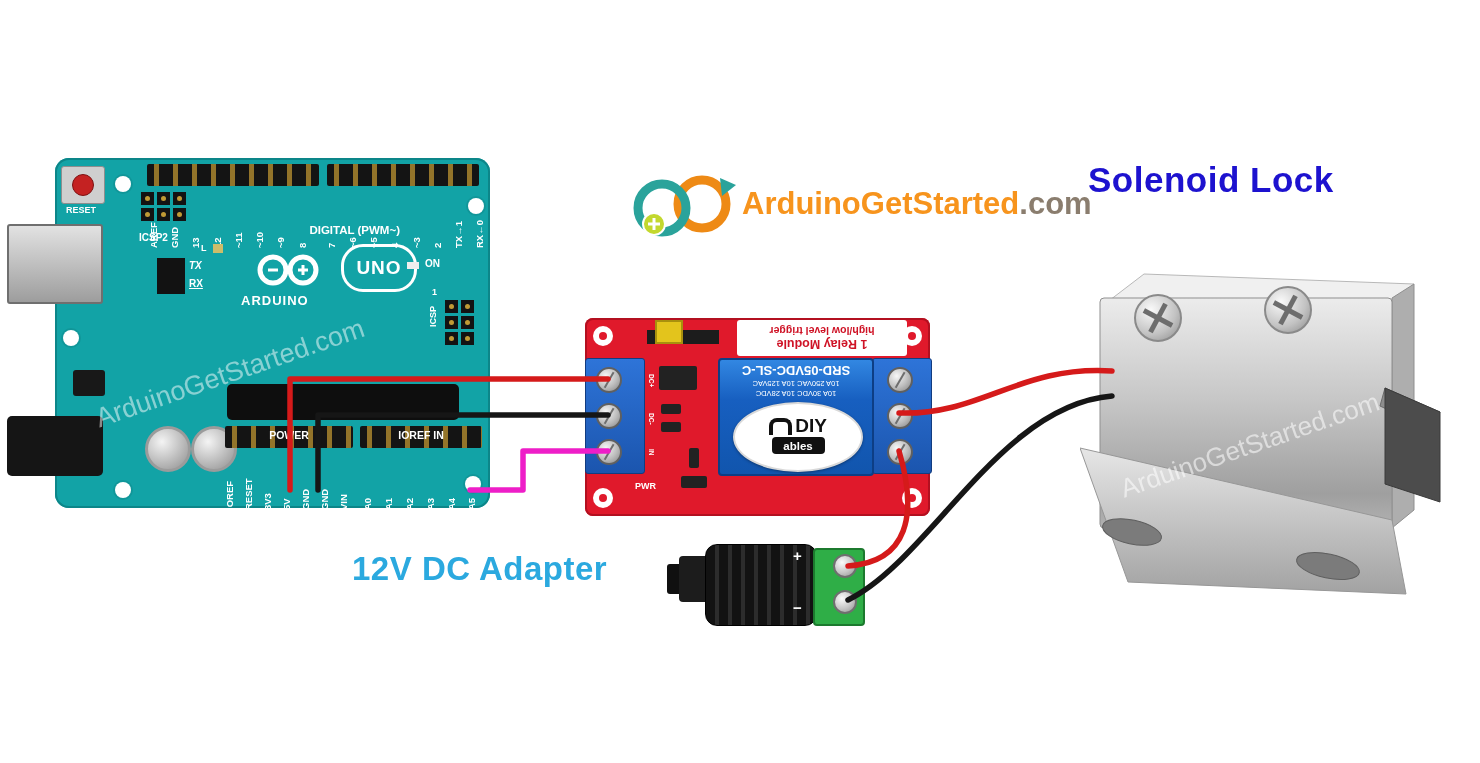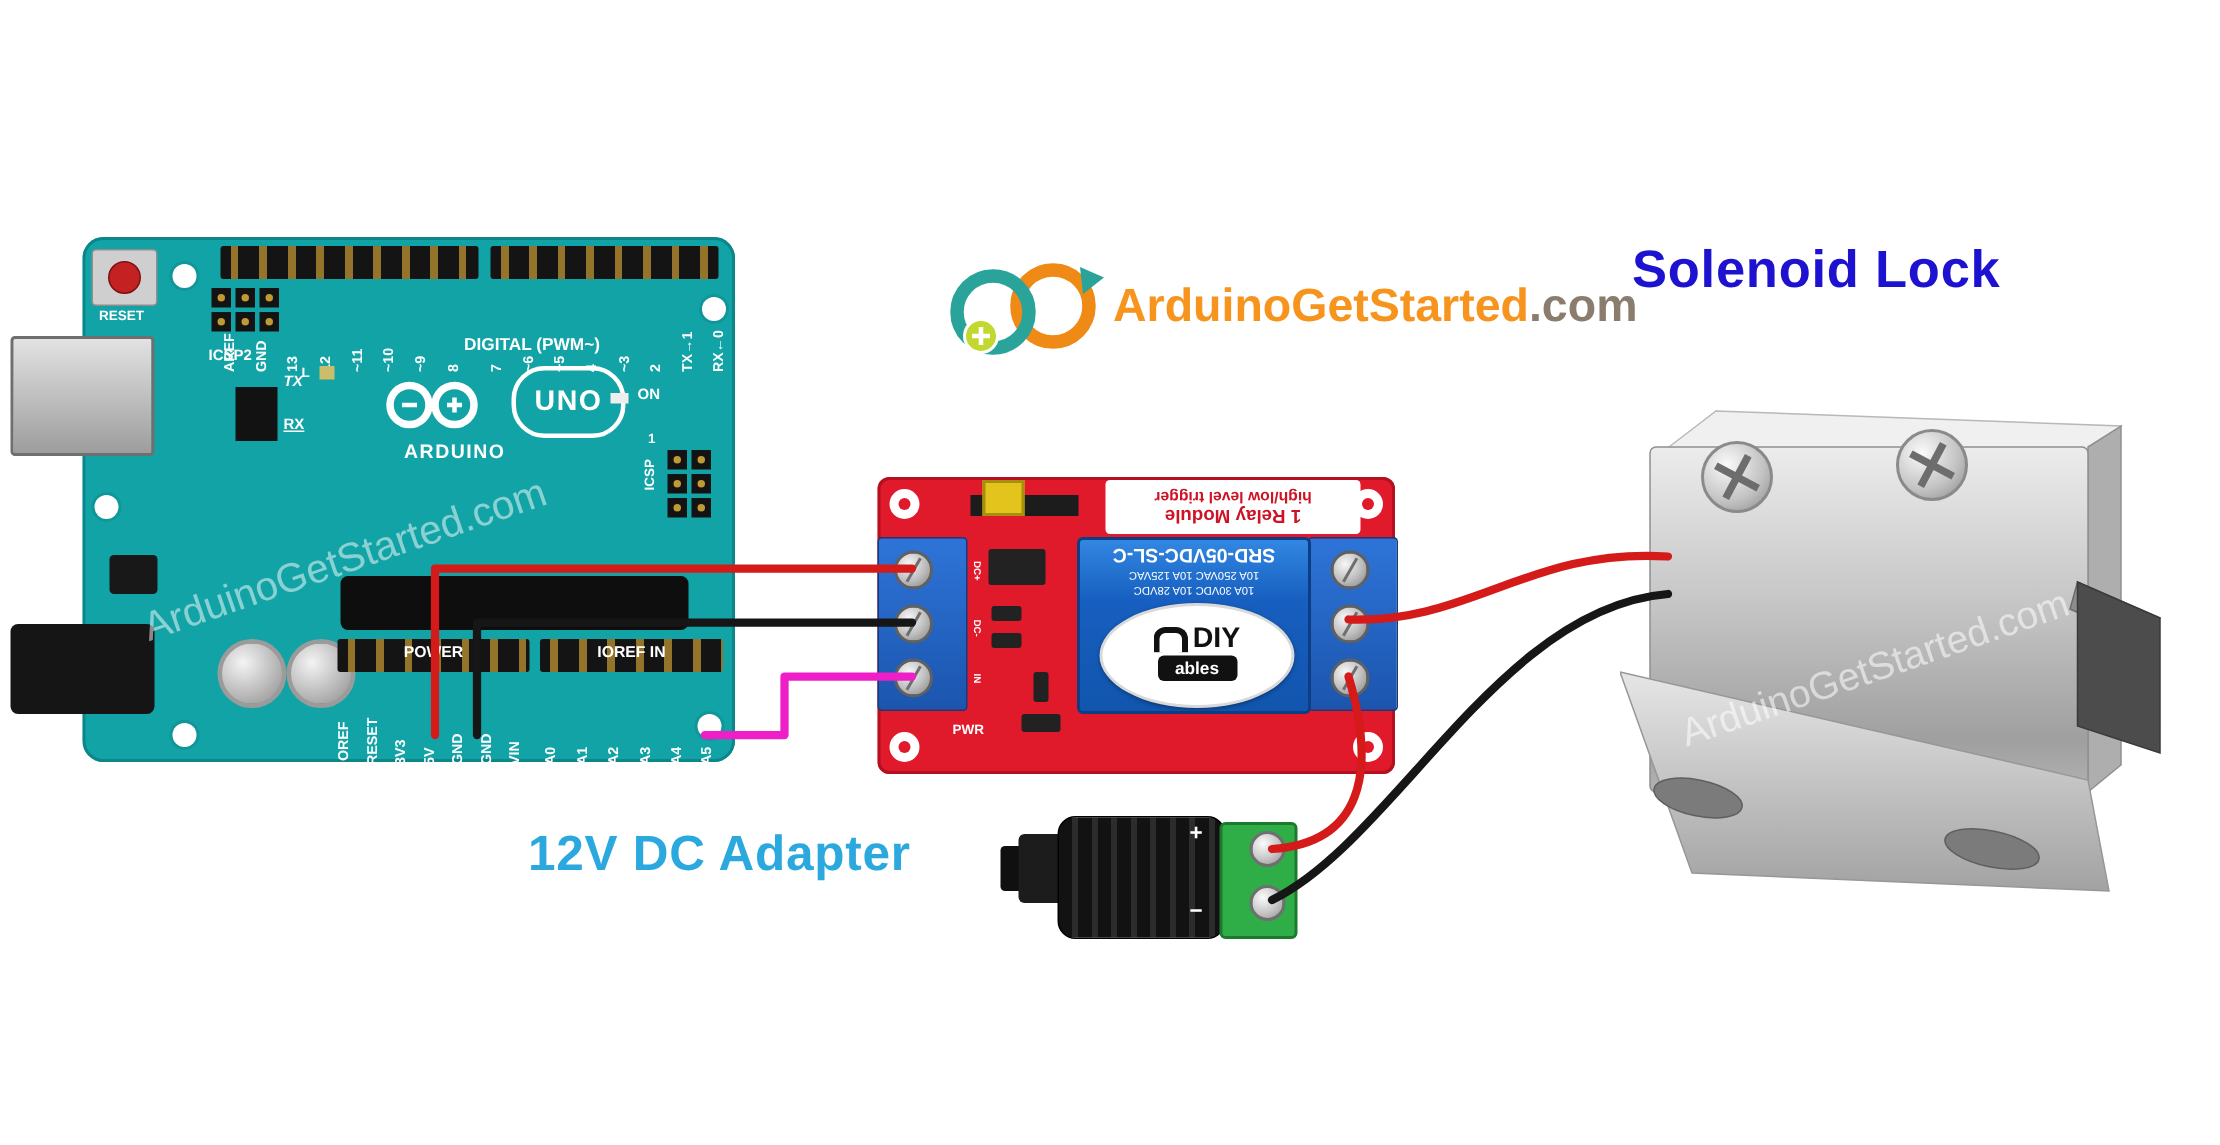--- a/index.html
+++ b/index.html
@@ -130,31 +130,31 @@
       <span class="vpin">TX→1</span>
       <span class="vpin">RX←0</span>
     </div>
 
     <div class="lbl abs" style="left:185px;top:66px;width:160px;text-align:right;font-size:11.5px;">DIGITAL (PWM~)</div>
 
     <div class="lbl abs" style="left:146px;top:86px;font-size:9px;">L</div>
     <div class="abs" style="left:158px;top:86px;width:10px;height:9px;background:#cdbd6a;"></div>
 
     <div class="abs" style="left:102px;top:100px;width:28px;height:36px;background:#121212;"></div>
-    <div class="lbl abs" style="left:134px;top:91px;font-size:10px;font-style:italic;">TX</div>
+    <div class="lbl abs" style="left:134px;top:102px;font-size:10px;font-style:italic;">TX</div>
     <div class="lbl abs" style="left:134px;top:120px;font-size:10px;text-decoration:underline;">RX</div>
 
     <svg class="abs" style="left:196px;top:90px;" width="76" height="44">
       <circle cx="22" cy="22" r="13" fill="none" stroke="#fff" stroke-width="5"></circle>
       <circle cx="52" cy="22" r="13" fill="none" stroke="#fff" stroke-width="5"></circle>
       <line x1="17" y1="22" x2="27" y2="22" stroke="#fff" stroke-width="3"></line>
       <line x1="47" y1="22" x2="57" y2="22" stroke="#fff" stroke-width="3"></line>
       <line x1="52" y1="17" x2="52" y2="27" stroke="#fff" stroke-width="3"></line>
     </svg>
-    <div class="lbl abs" style="left:186px;top:136px;width:96px;text-align:right;font-size:13px;letter-spacing:1px;">ARDUINO</div>
+    <div class="lbl abs" style="left:186px;top:136px;width:96px;text-align:left;font-size:13px;letter-spacing:1px;">ARDUINO</div>
     <div class="uno abs" style="left:286px;top:86px;">UNO</div>
 
     <div class="abs" style="left:352px;top:104px;width:12px;height:7px;background:#eeeeee;"></div>
     <div class="lbl abs" style="left:370px;top:100px;font-size:10px;">ON</div>
 
     <div class="pingrid abs" style="left:390px;top:142px;grid-template-columns:repeat(2,13px);">
       <i class="pin"></i>
         <i class="pin"></i>
       <i class="pin"></i>
         <i class="pin"></i>

